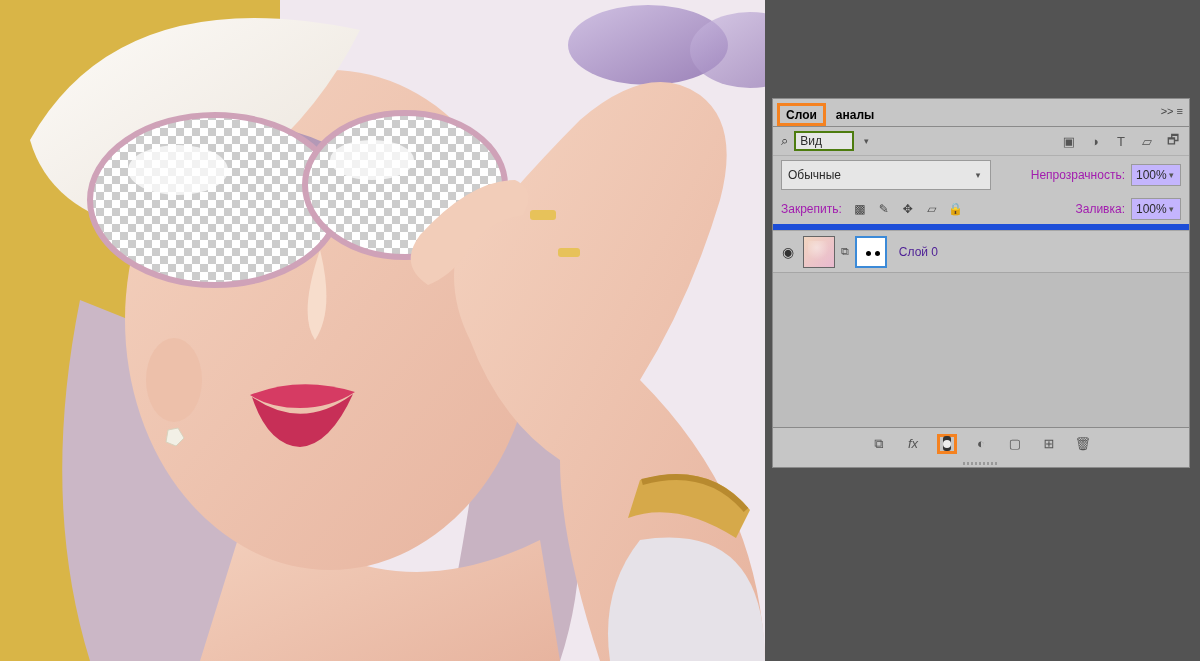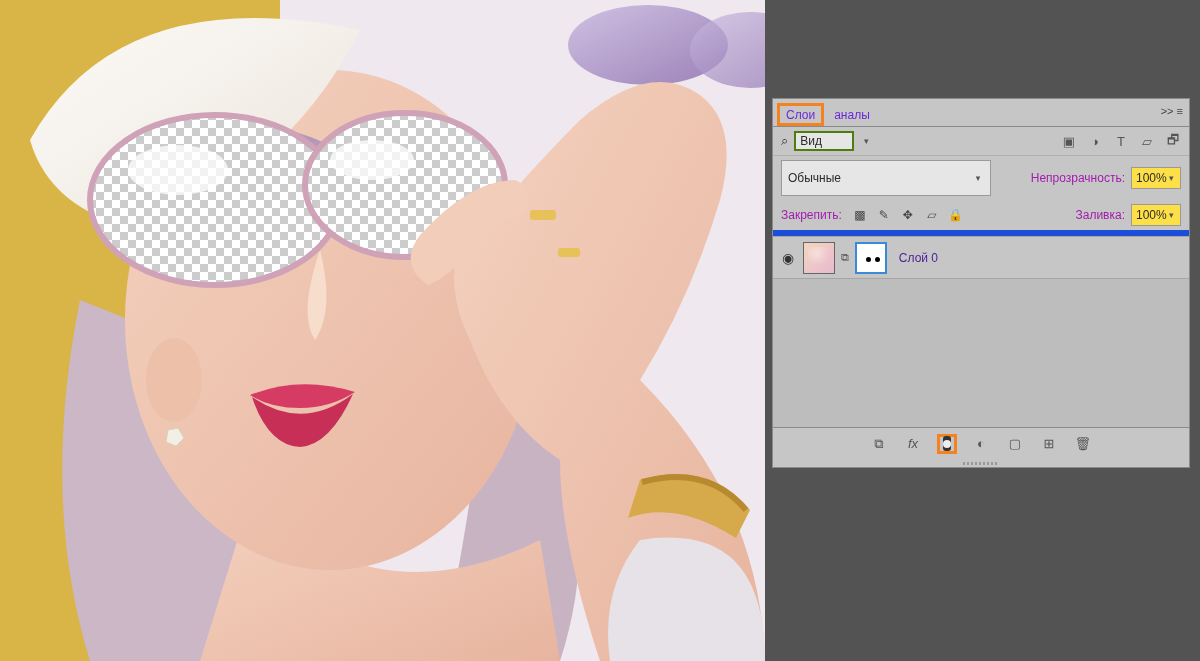--- a/index.html
+++ b/index.html
@@ -10,38 +10,38 @@
     background: linear-gradient(135deg, #d9b547 0%, #d9b547 30%, #e6c9d3 55%, #f1e7ee 100%);
   }
   .canvas svg { width: 100%; height: 100%; display: block; }
 
   .panel {
     position: absolute; right: 10px; top: 98px; width: 418px; height: 370px;
     background: #c6c6c6; border: 1px solid #8a8a8a; font-size: 12px; color: #2b2b2b;
     display: flex; flex-direction: column;
   }
   .tabs { display: flex; align-items: flex-end; height: 28px; background: #c6c6c6; border-bottom: 1px solid #8a8a8a; position: relative; }
-  .tab { padding: 5px 10px 4px; color: #6d28d9; font-weight: normal; font-size: 12px; cursor: pointer; }
+  .tab { padding: 5px 10px 4px; color: #000000; font-weight: bold; font-size: 12px; cursor: pointer; }
   .tab.active { background: #c6c6c6; }
   .tab-highlight { border: 3px solid #f58220; padding: 2px 6px 1px; margin: 2px 0 0 4px; }
   .tabs .close { position: absolute; right: 6px; top: 6px; font-size: 11px; color: #444; }
 
   .row { display: flex; align-items: center; padding: 4px 8px; gap: 6px; }
   .search-row { border-bottom: 1px solid #b0b0b0; }
   .search-label { font-size: 13px; }
   .search-input { flex: 0 0 60px; height: 20px; border: 2px solid #4d7c0f; background: #e6e6e6; padding: 1px 4px; font-size: 12px; }
   .dd-arrow { width: 12px; text-align: center; color: #555; font-size: 9px; }
   .filter-icons { margin-left: auto; display: flex; gap: 10px; color: #555; }
   .filter-icons span { width: 16px; height: 16px; display: inline-flex; align-items: center; justify-content: center; font-size: 13px; }
 
   .blend-row select, .blend-row .sel {
-    height: 36px; border: 1px solid #9a9a9a; background: #e6e6e6; padding: 2px 6px; font-size: 12px;
+    height: 30px; border: 1px solid #9a9a9a; background: #e6e6e6; padding: 2px 6px; font-size: 12px;
   }
   .sel { flex: 1; display: flex; align-items: center; justify-content: space-between; }
-  .pct { width: 50px; height: 20px; border: 1px solid #9a9a9a; background: #fde047; padding: 10px 4px; font-size: 12px; display: inline-flex; align-items: center; justify-content: space-between; }
+  .pct { width: 50px; height: 20px; border: 1px solid #9a9a9a; background: #c4b5fd; padding: 10px 4px; font-size: 12px; display: inline-flex; align-items: center; justify-content: space-between; }
   .lbl { color: #a21caf; }
 
   .lock-row { border-bottom: 6px solid #1d4ed8; }
   .lock-icons { display: flex; gap: 8px; margin-left: 4px; color: #444; }
   .lock-icons span { width: 16px; height: 16px; display: inline-flex; align-items: center; justify-content: center; }
 
   .layer-list { flex: 1; background: #bdbdbd; border-top: 1px solid #a6a6a6; overflow: hidden; }
   .layer-item { display: flex; align-items: center; height: 42px; background: #c6c6c6; border-bottom: 1px solid #a6a6a6; padding: 0 6px; gap: 6px; }
   .eye { width: 18px; text-align: center; color: #333; font-size: 14px; }
   .thumb { width: 32px; height: 32px; border: 1px solid #666; background: linear-gradient(135deg,#f3d6c0,#e8b9cf); position: relative; }

